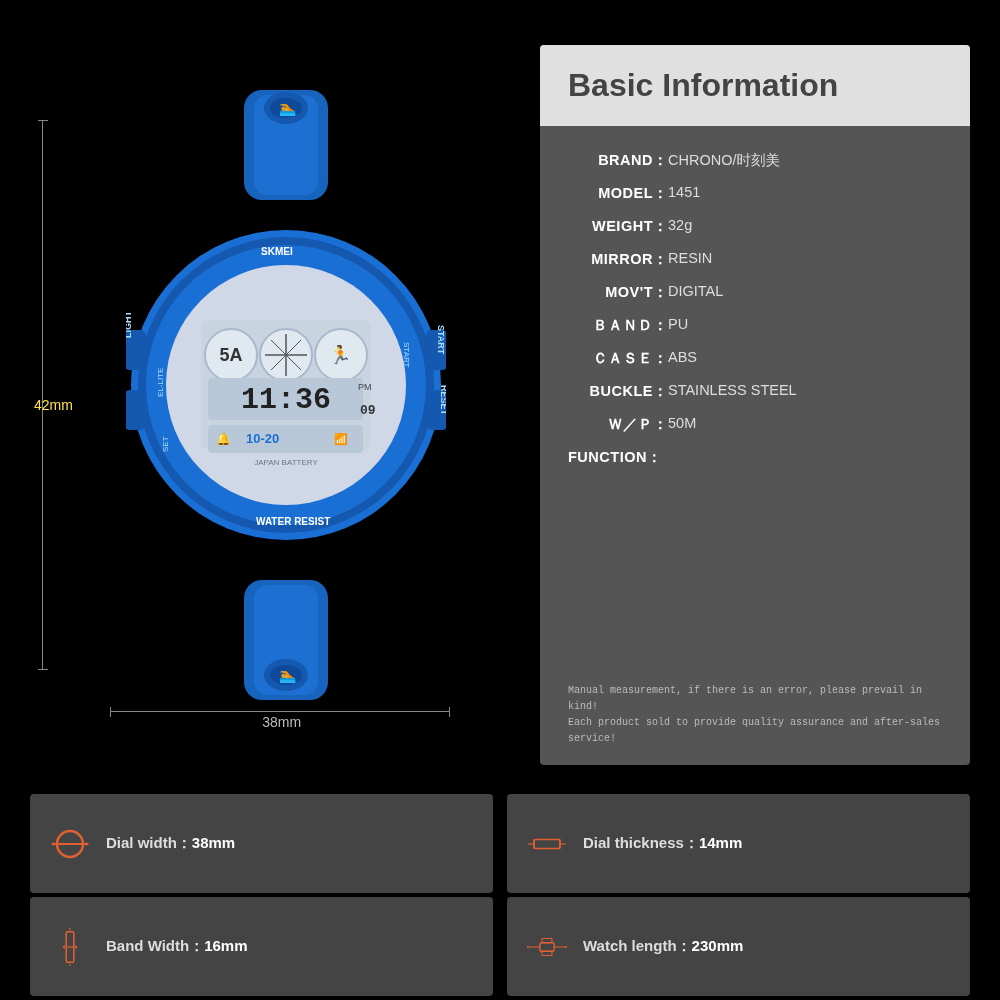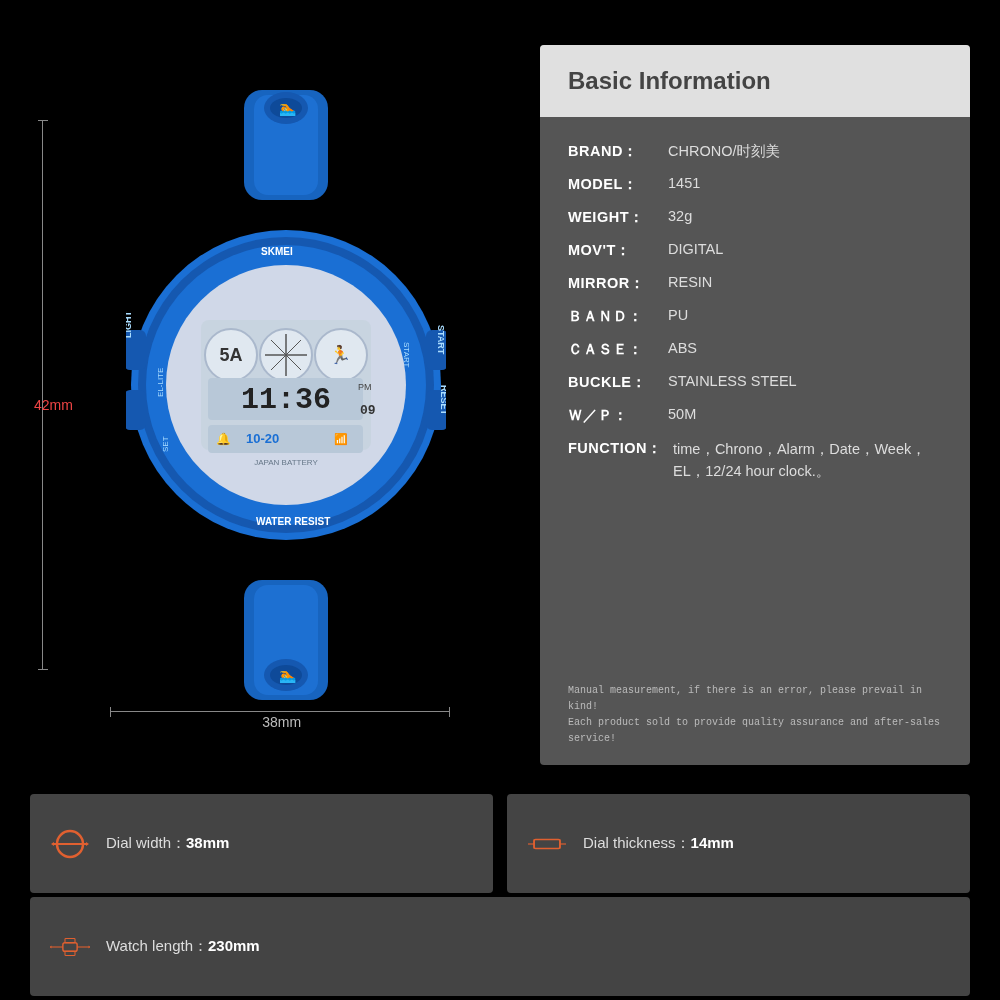--- a/index.html
+++ b/index.html
@@ -41,40 +41,41 @@
       display: flex;
       flex-direction: column;
     }
 
     .info-header {
       background: #e0e0e0;
       padding: 22px 28px;
     }
 
     .info-header-title {
-      font-size: 24px;
+      font-size: 32px;
       font-weight: bold;
       color: #444;
     }
 
     .info-body {
       padding: 18px 28px 10px 28px;
       flex: 1;
       display: flex;
       flex-direction: column;
       gap: 0;
     }
 
     .info-row {
       display: flex;
       align-items: flex-start;
       padding: 7px 0;
       font-size: 14.5px;
       color: #eee;
       border-bottom: none;
+      text-align: right;
     }
 
     .info-label {
       font-weight: bold;
       color: #fff;
       min-width: 100px;
       font-size: 14.5px;
       letter-spacing: 0.5px;
     }
 
@@ -117,20 +118,21 @@
       display: flex;
       flex-direction: column;
       gap: 4px;
       padding: 4px 30px;
     }
 
     .spec-row {
       display: flex;
       gap: 14px;
       flex: 1;
+      font-weight: bold;
     }
 
     .spec-cell {
       flex: 1;
       background: #444;
       border-radius: 4px;
       display: flex;
       align-items: center;
       justify-content: flex-start;
       padding: 0 20px;
@@ -199,21 +201,21 @@
   </style>
 </head>
 <body>
 
 <div class="main-area">
 
   <div class="watch-area">
 
     <div class="dim-line-v"></div>
 
-    <div style="position:absolute;left:4px;top:50%;transform:translateY(-50%);color:#ef4444;font-size:14px;">42mm</div>
+    <div style="position:absolute;left:4px;top:50%;transform:translateY(-50%);color:#fde047;font-size:14px;">42mm</div>
 
     <svg width="320" height="640" viewBox="0 0 320 640" style="position:absolute;top:30px;left:50%;transform:translateX(-45%);">
 
       <rect x="118" y="20" width="84" height="110" rx="18" fill="#1a6fd4" opacity="0.9"></rect>
 
       <rect x="128" y="25" width="64" height="100" rx="14" fill="#2278e0" opacity="0.6"></rect>
 
       <ellipse cx="160" cy="38" rx="22" ry="16" fill="#1558b0"></ellipse>
       <ellipse cx="160" cy="38" rx="16" ry="10" fill="#0e4a99"></ellipse>
 
@@ -306,46 +308,45 @@
       </div>
       <div class="info-row">
         <span class="info-label">MODEL：</span>
         <span class="info-value">1451</span>
       </div>
       <div class="info-row">
         <span class="info-label">WEIGHT：</span>
         <span class="info-value">32g</span>
       </div>
       <div class="info-row">
+        <span class="info-label">MIRROR：</span>
+        <span class="info-value">RESIN</span>
+      </div>
+      <div class="info-row">
         <span class="info-label">MOV'T：</span>
         <span class="info-value">DIGITAL</span>
       </div>
       <div class="info-row">
-        <span class="info-label">MIRROR：</span>
-        <span class="info-value">RESIN</span>
-      </div>
-      <div class="info-row">
         <span class="info-label">ＢＡＮＤ：</span>
         <span class="info-value">PU</span>
       </div>
       <div class="info-row">
         <span class="info-label">ＣＡＳＥ：</span>
         <span class="info-value">ABS</span>
       </div>
       <div class="info-row">
         <span class="info-label">BUCKLE：</span>
         <span class="info-value">STAINLESS STEEL</span>
       </div>
       <div class="info-row">
         <span class="info-label">Ｗ／Ｐ：</span>
         <span class="info-value">50M</span>
       </div>
       <div class="info-function">
         <span class="info-label">FUNCTION：</span>
-        <span class="info-value">time，Chrono，Alarm，Date，Week，EL，12/24 hour clock.。</span>
       </div>
 
       <div class="info-note">
         <div>Manual measurement, if there is an error, please prevail in kind!</div>
         <div>Each product sold to provide quality assurance and after-sales service!</div>
       </div>
     </div>
   </div>
 </div>
 
@@ -375,20 +376,36 @@
           <line x1="8" y1="8" x2="8" y2="20" stroke="#e06030" stroke-width="2"></line>
           <line x1="42" y1="8" x2="42" y2="20" stroke="#e06030" stroke-width="2"></line>
         </svg>
       </div>
       <span class="spec-text">
         <span>Dial thickness：</span><strong>14mm</strong>
       </span>
     </div>
   </div>
   <div class="spec-row">
+    <div class="spec-cell">
+      <div class="spec-icon">
+
+        <svg width="28" height="38" viewBox="0 0 28 50">
+          <rect x="9" y="5" width="10" height="40" rx="2" fill="none" stroke="#e06030" stroke-width="2"></rect>
+          <line x1="14" y1="3" x2="14" y2="0" stroke="#e06030" stroke-width="1.5"></line>
+          <line x1="14" y1="47" x2="14" y2="50" stroke="#e06030" stroke-width="1.5"></line>
+          <line x1="9" y1="25" x2="19" y2="25" stroke="#e06030" stroke-width="1.5"></line>
+          <polygon points="7,22 7,28 4,25" fill="#e06030"></polygon>
+          <polygon points="21,22 21,28 24,25" fill="#e06030"></polygon>
+        </svg>
+      </div>
+      <span class="spec-text">
+        <span>Band Width：</span><strong>16mm</strong>
+      </span>
+    </div>
     <div class="spec-cell">
       <div class="spec-icon">
 
         <svg width="42" height="28" viewBox="0 0 56 28">
           <rect x="18" y="8" width="20" height="12" rx="3" fill="none" stroke="#e06030" stroke-width="2"></rect>
           <rect x="21" y="2" width="14" height="6" rx="1" fill="none" stroke="#e06030" stroke-width="1.5"></rect>
           <rect x="21" y="20" width="14" height="6" rx="1" fill="none" stroke="#e06030" stroke-width="1.5"></rect>
           <line x1="0" y1="14" x2="18" y2="14" stroke="#e06030" stroke-width="1.5"></line>
           <line x1="38" y1="14" x2="56" y2="14" stroke="#e06030" stroke-width="1.5"></line>
           <polygon points="2,12 2,16 0,14" fill="#e06030"></polygon>

